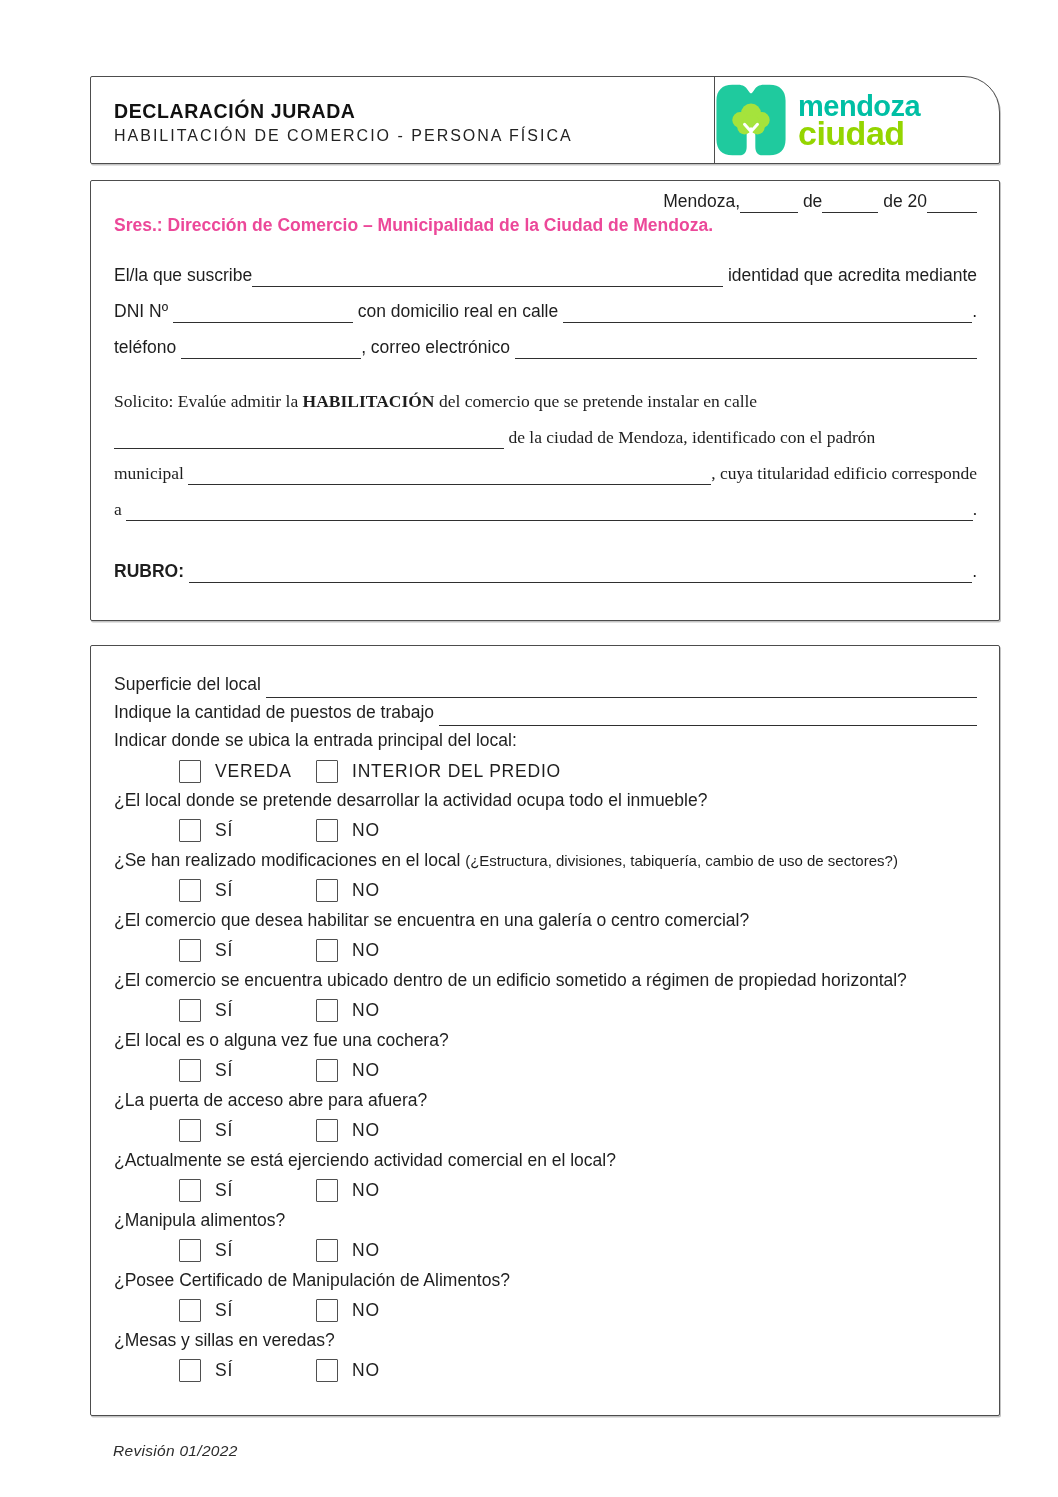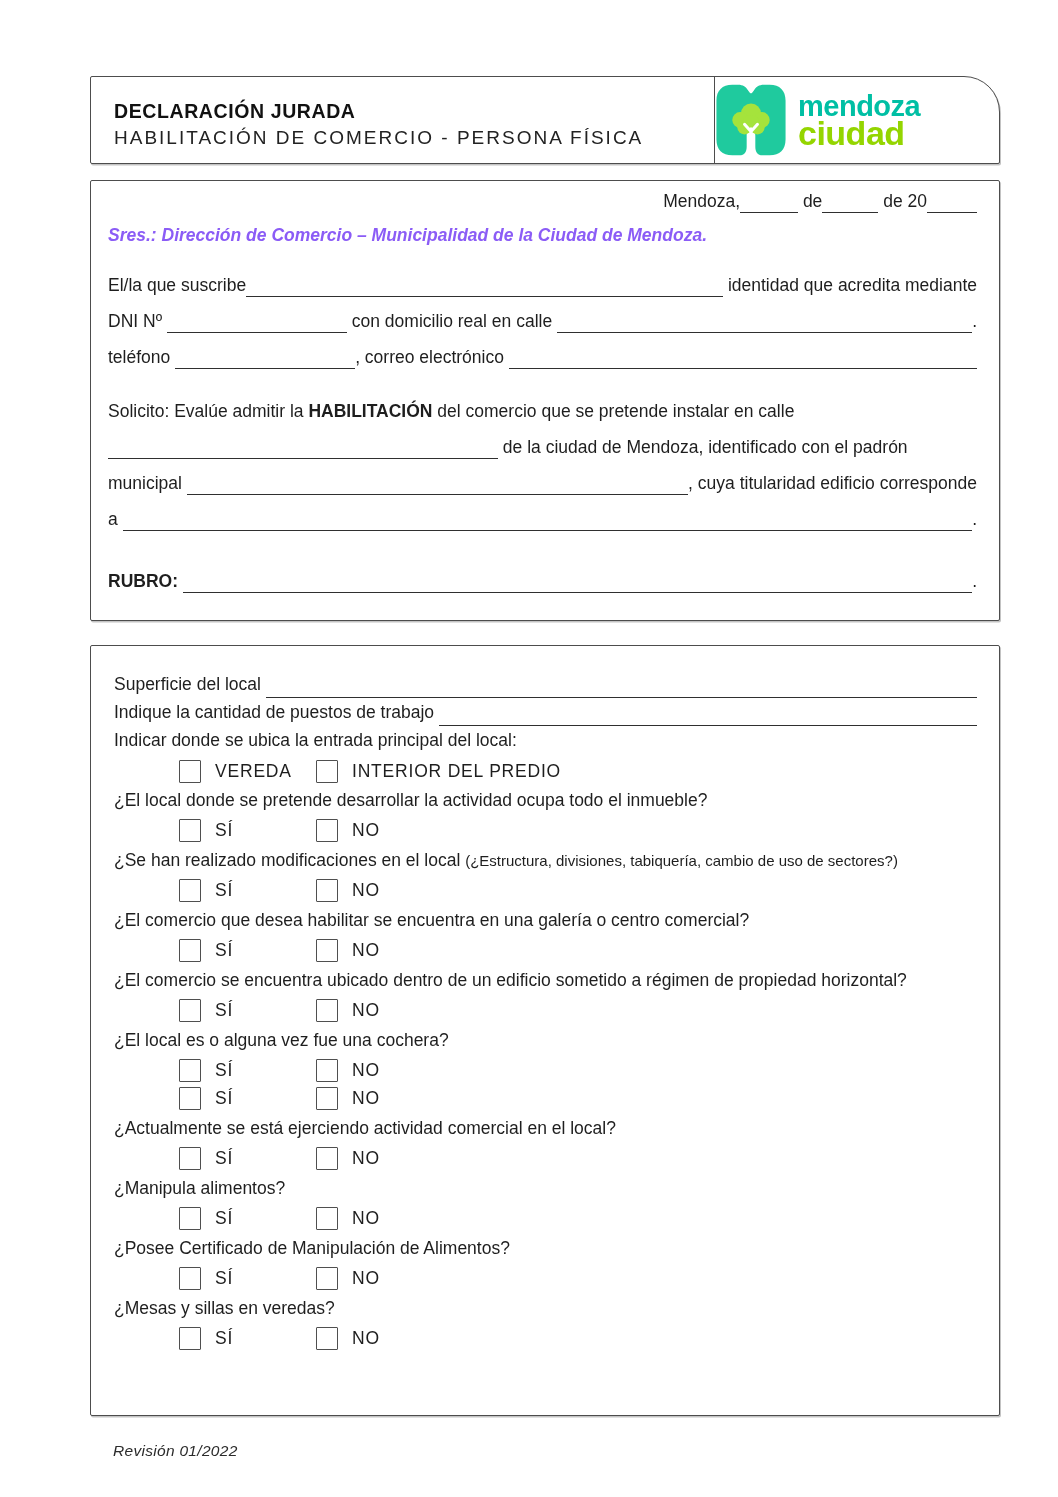--- a/index.html
+++ b/index.html
@@ -9,50 +9,50 @@
   }
   .page{box-sizing:border-box;padding:76px 58px 0 90px;}
 
   
   .header-box{
     height:88px;border:1.6px solid #4d4d4d;border-radius:2px 36px 2px 2px;
     display:flex;box-sizing:border-box;box-shadow:1px 1.5px 0 #c3c3c3;background:#fff;
   }
   .header-left{flex:1;padding:23px 0 0 23px;}
   .title{font-size:19.5px;font-weight:700;letter-spacing:.6px;color:#111;}
-  .subtitle{font-size:19px;letter-spacing:2px;margin-top:4px;color:#222;}
+  .subtitle{font-size:16px;letter-spacing:2px;margin-top:4px;color:#222;}
   .header-right{
     width:284px;border-left:1.5px solid #4d4d4d;
     display:flex;align-items:center;justify-content:flex-start;gap:11px;
   }
   .logo-text{display:flex;flex-direction:column;justify-content:center;}
   .lw1{color:#00bfa4;font-size:29px;font-weight:700;line-height:27px;letter-spacing:-.5px;}
   .lw2{color:#94d500;font-size:34px;font-weight:700;line-height:27px;letter-spacing:-.5px;}
 
   
   .box{
     border:1.6px solid #4d4d4d;border-radius:2px;background:#fff;
     box-sizing:border-box;box-shadow:1px 1.5px 0 #c3c3c3;
     font-size:17.5px;
   }
-  .box1{margin-top:16px;height:441px;padding:8px 22px 0 17px;}
+  .box1{margin-top:16px;height:441px;padding:8px 22px 0 23px;}
   .box2{margin-top:24px;height:771px;padding:24px 22px 0 23px;}
 
   
   .fline{display:flex;line-height:24px;}
   .fline > span{white-space:pre;}
   .bl{border-bottom:1.8px solid #2f2f2f;align-self:stretch;}
   .fill{flex:1;}
   .w58{width:58px;}.w56{width:56px;}.w50{width:50px;}
   .w180{width:180px;}.w390{width:390px;}
 
   .date-line{justify-content:flex-end;}
-  .salutation{margin-top:10px;font-weight:700;font-style:italic;color:#8b5cf6;}
+  .salutation{margin-top:0;font-weight:700;color:#ec4899;}
   .p1{margin-top:26px;}
-  .p2{margin-top:30px;}
+  .p2{margin-top:30px;font-family:Liberation Serif, serif;}
   .p1 .fline,.p2 .fline{margin-bottom:12px;}
   .rubro-line{margin-top:38px;}
   .rubro-label{font-weight:700;}
   .bold{font-weight:700;}
 
   
   .b2line{display:flex;line-height:28px;}
   .b2line > span{white-space:pre;}
   .q-line{line-height:29px;white-space:pre-wrap;}
   .q-small{font-size:15px;}
@@ -253,20 +253,21 @@
         <span class="cb-label yes-label">SÍ</span>
       </div>
       <div class="cb-cell">
         <span class="cb"></span>
         <span class="cb-label no-label">NO</span>
       </div>
     </div>
   </div>
 
   <div class="q-block">
+    <div class="q-line"><span class="q-main">¿La puerta de acceso abre para afuera?</span></div>
     <div class="cbrow">
       <div class="cb-cell">
         <span class="cb"></span>
         <span class="cb-label yes-label">SÍ</span>
       </div>
       <div class="cb-cell">
         <span class="cb"></span>
         <span class="cb-label no-label">NO</span>
       </div>
     </div>

